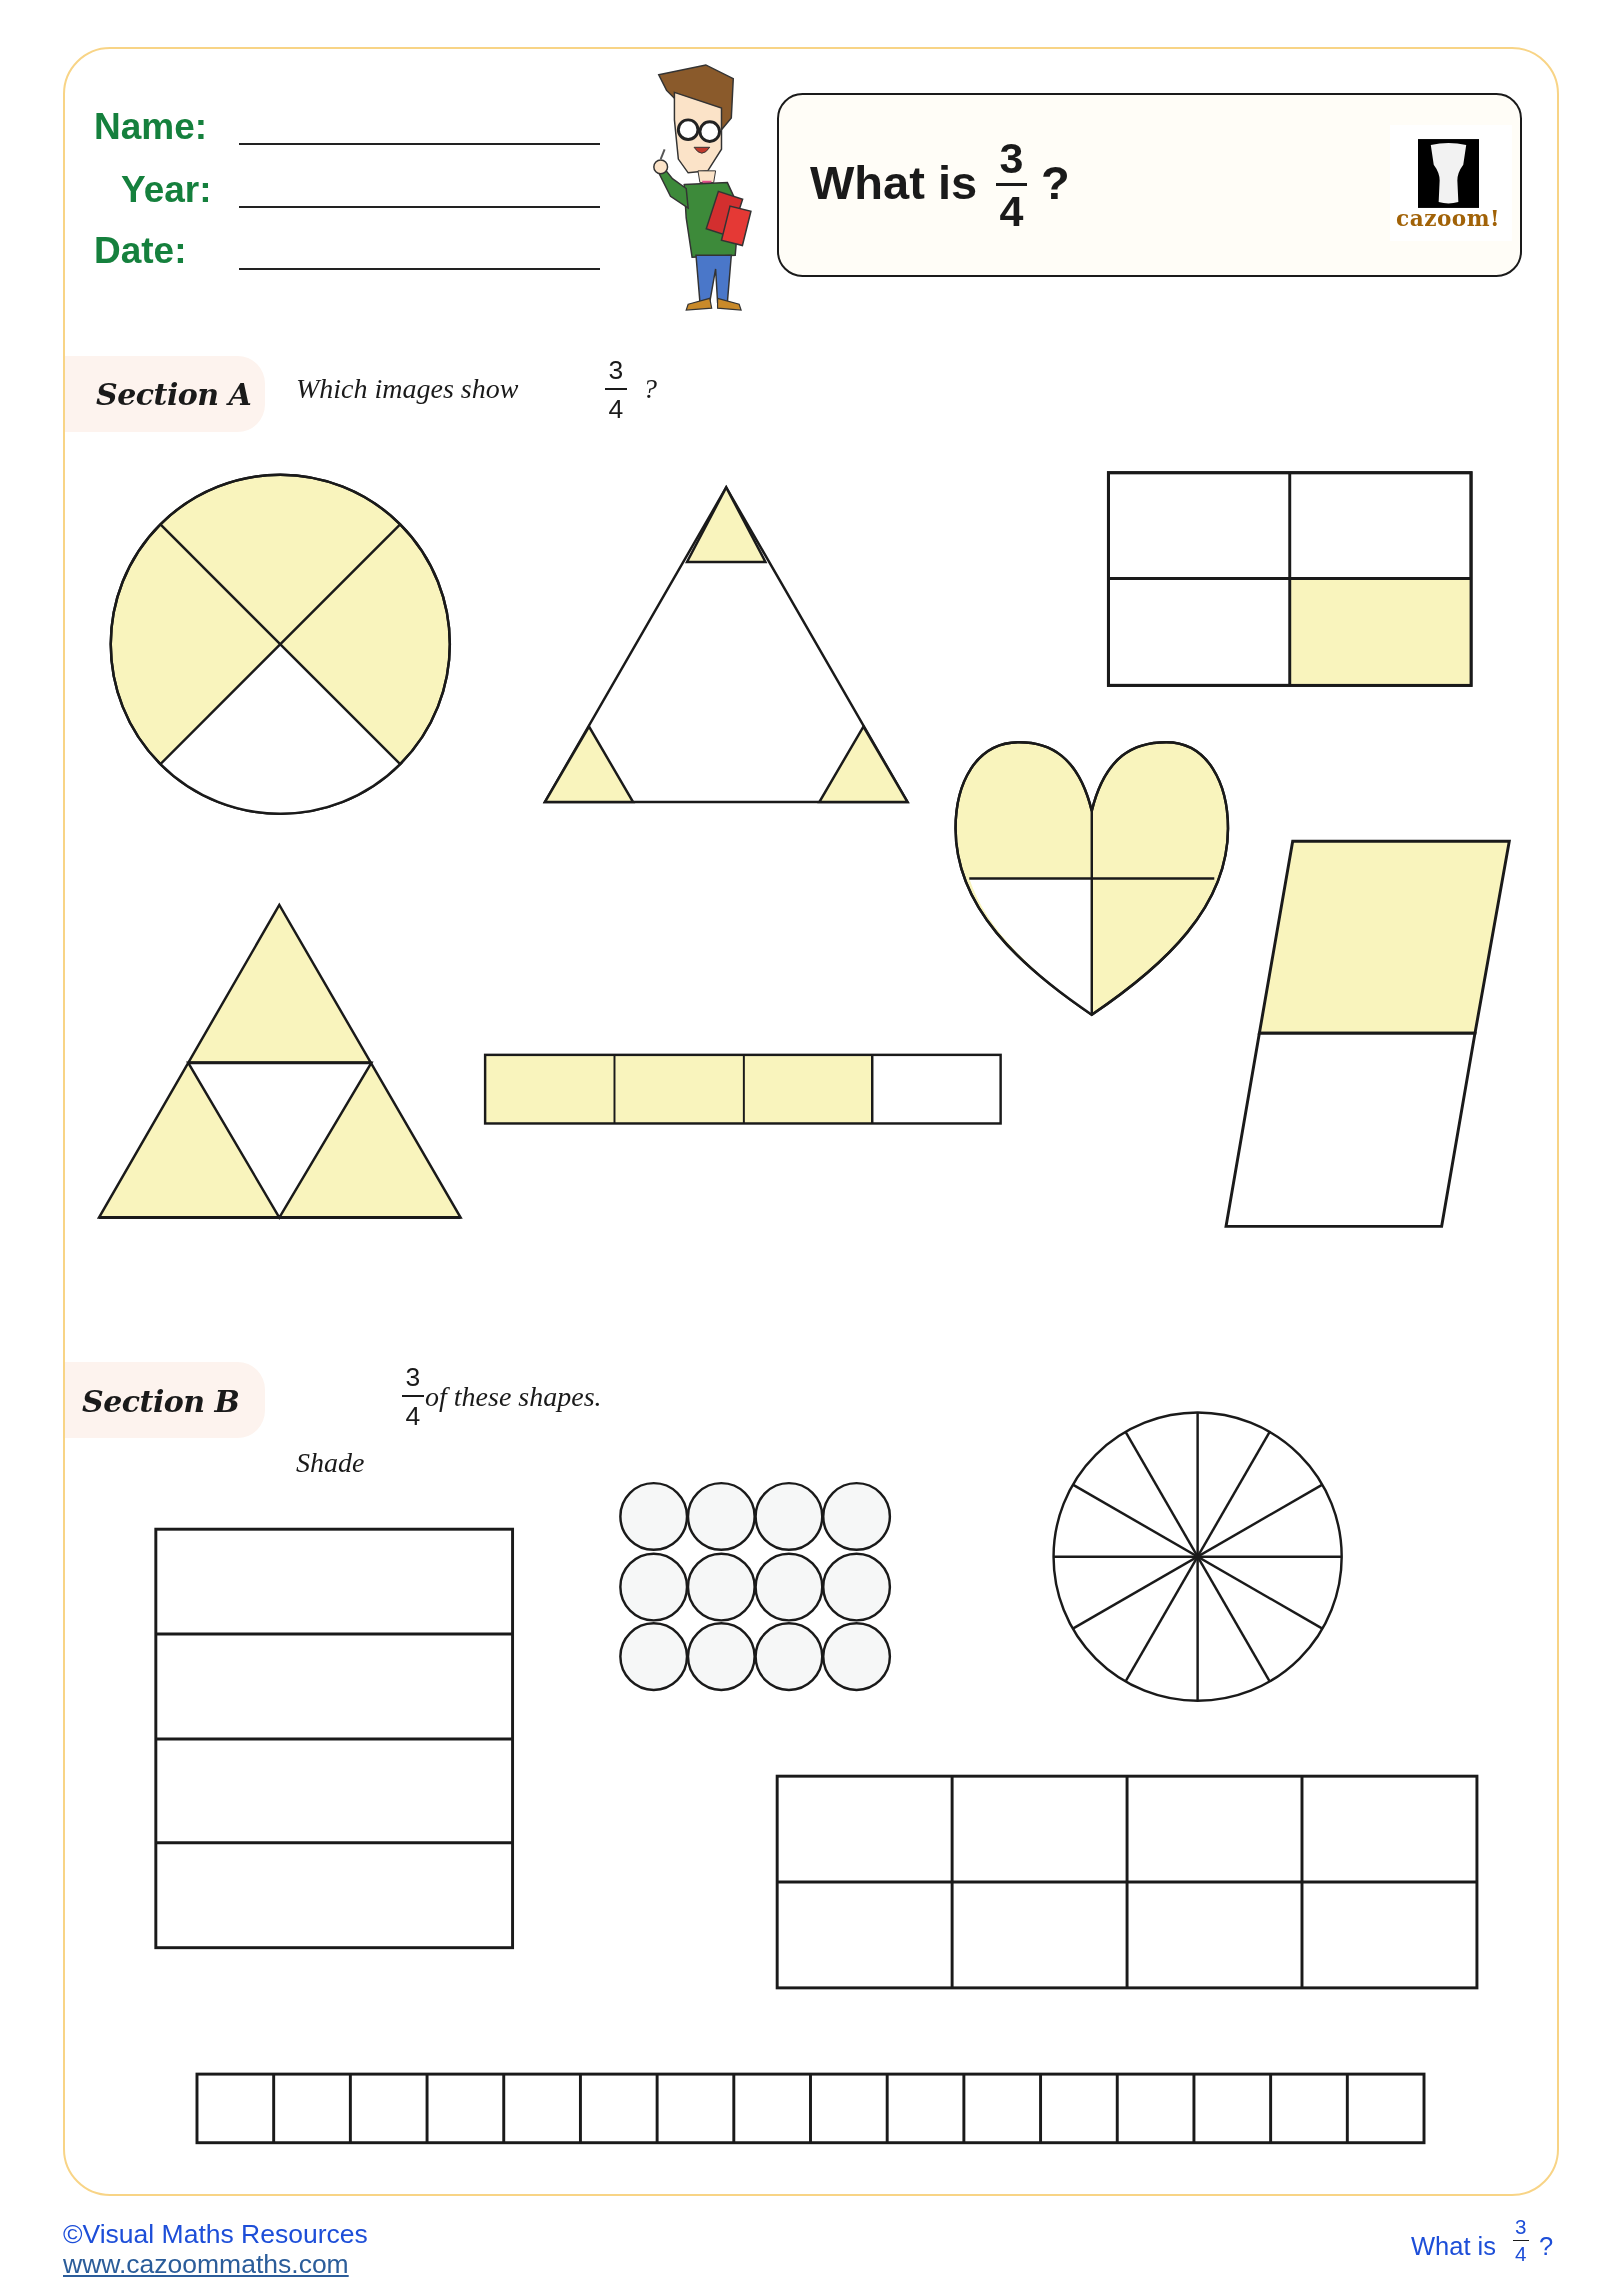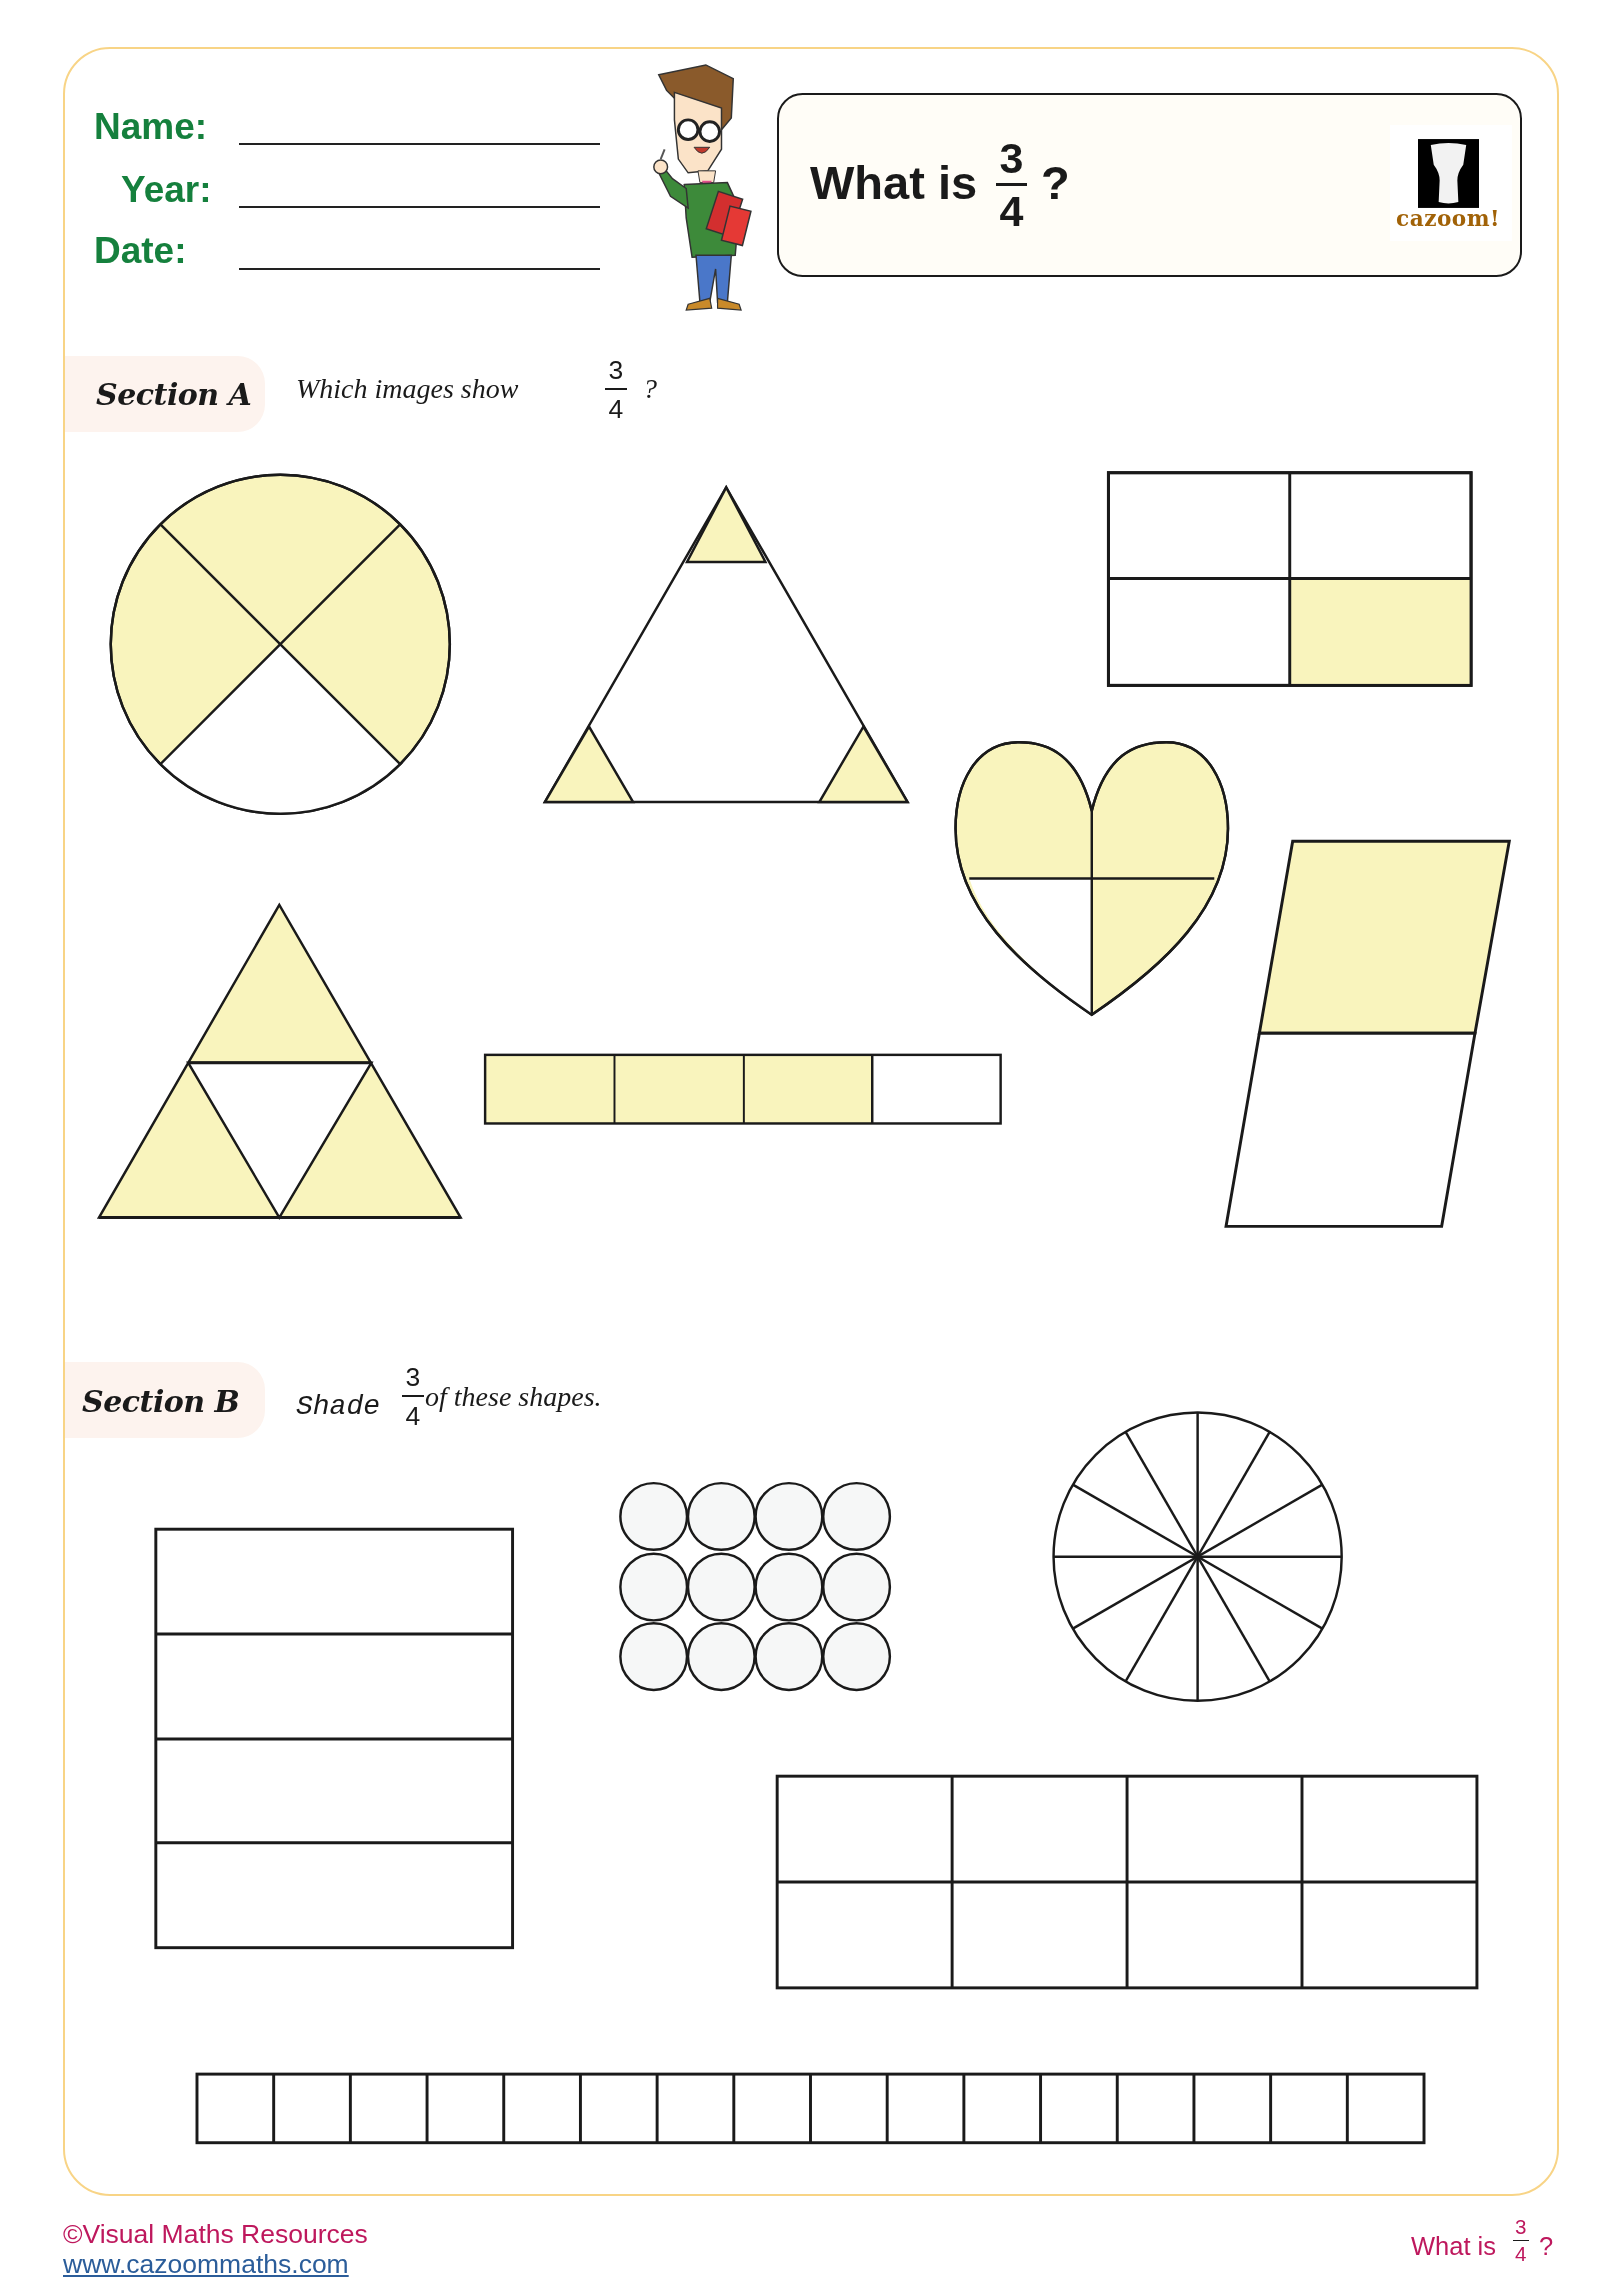--- a/index.html
+++ b/index.html
@@ -12,21 +12,21 @@
   .title-text { font-family:"Liberation Sans", sans-serif; font-weight:bold; font-size:47px; color:#1a1a1a; }
   .frac { position:absolute; display:flex; flex-direction:column; align-items:center; }
   .frac .num, .frac .den { line-height:1; }
   .frac .bar { border-top:2px solid #1a1a1a; }
   .pill { background:#fdf3ee; border-radius:0 27.4px 27.4px 0; }
   .section-title { font-family:"DejaVu Serif", serif; font-weight:bold; font-style:italic; font-size:30px; color:#1a1a1a; letter-spacing:-0.5px; }
   .instr { font-family:"Liberation Serif", serif; font-style:italic; font-size:28px; color:#1a1a1a; }
   .small-frac { font-family:"Liberation Sans", sans-serif; font-size:26.5px; color:#1a1a1a; }
   .logo-bg { left:1390px; top:125px; width:122px; height:116px; background:#ffffff; }
   .logo-word { font-family:"DejaVu Serif", serif; font-weight:900; font-size:21.6px; color:#a16207; letter-spacing:0.5px; }
-  .footer { font-family:"Liberation Sans", sans-serif; font-size:26.5px; color:#be185d; }
+  .footer { font-family:"Liberation Sans", sans-serif; font-size:26.5px; color:#1d4ed8; }
   .footer-link { color:#2b5d9a; text-decoration:underline; }
   svg.shapes { position:absolute; left:0; top:0; }
 </style>
 </head>
 <body>
 
 <div class="abs page-border"></div>
 
 <div class="abs label" style="left:94px; top:106px;">Name:</div>
 <div class="abs line" style="left:239px; top:143px; width:361px;"></div>
@@ -86,21 +86,21 @@
 <div class="abs instr" style="left:296px; top:373px;">Which images show</div>
 <div class="frac small-frac" style="left:603px; top:357px; width:25.5px;">
   <span class="num">3</span>
   <span class="bar" style="width:21.6px; margin:4.9px 0 5.9px;"></span>
   <span class="den">4</span>
 </div>
 <div class="abs instr" style="left:643px; top:373px;">?</div>
 
 <div class="abs pill" style="left:65px; top:1362px; width:200px; height:76px;"></div>
 <div class="abs section-title" style="left:82px; top:1384px;">Section B</div>
-<div class="abs instr" style="left:296px; top:1391px;font-family:Liberation Mono, monospace;">Shade</div>
+<div class="abs instr" style="left:296px; top:1447px;">Shade</div>
 <div class="frac small-frac" style="left:400px; top:1364px; width:25.5px;">
   <span class="num">3</span>
   <span class="bar" style="width:21.6px; margin:4.9px 0 5.9px;"></span>
   <span class="den">4</span>
 </div>
 <div class="abs instr" style="left:417px; top:1381px;margin-left:8px;">of these shapes.</div>
 
 <svg class="shapes" width="1621" height="2293" viewBox="0 0 1654 2339">
 
   <g>

